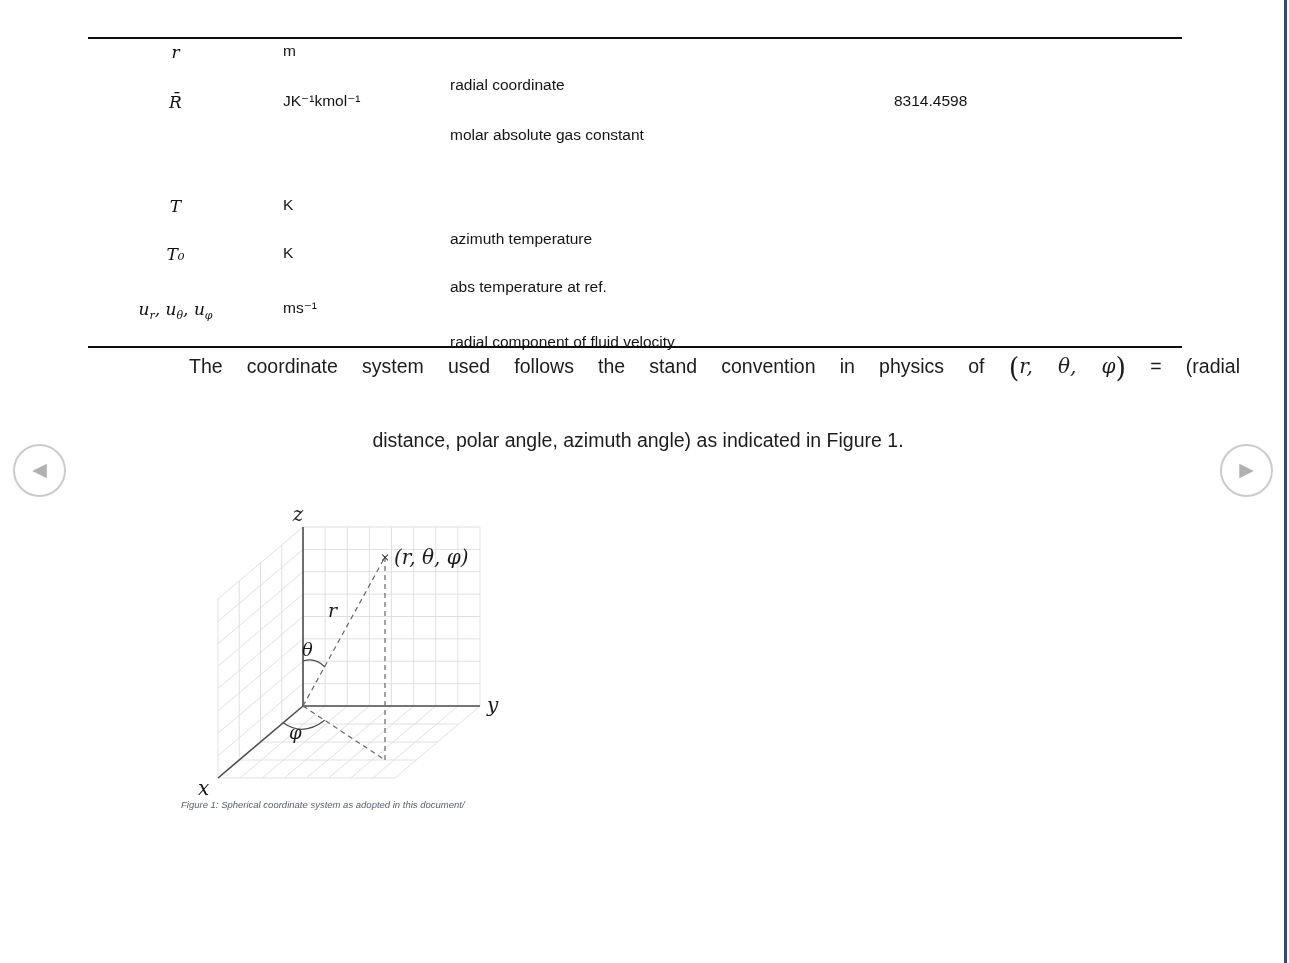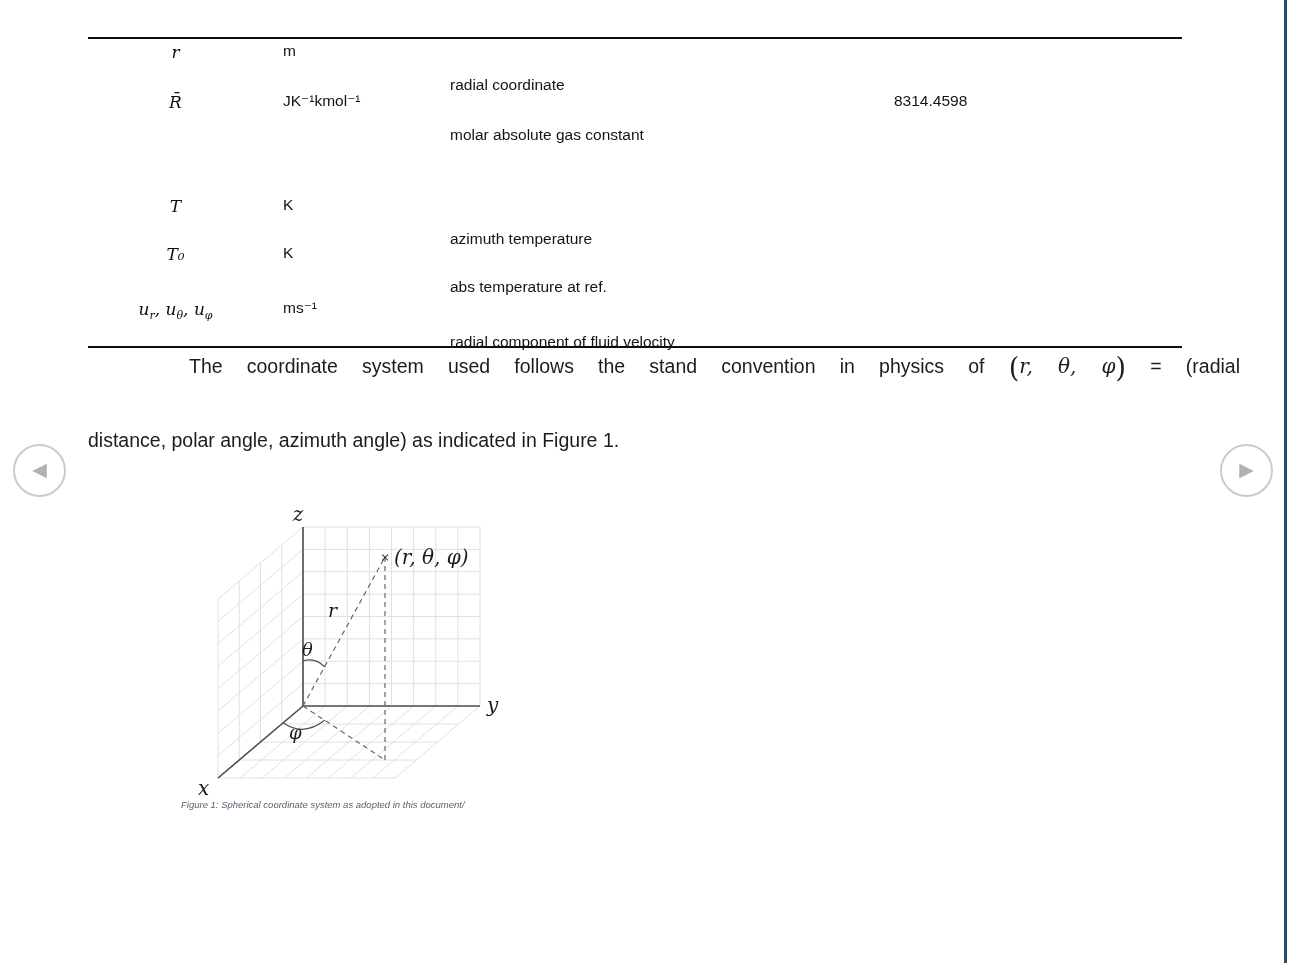--- a/index.html
+++ b/index.html
@@ -18,21 +18,21 @@
   .sym{
     position:absolute;left:20px;width:135px;text-align:center;
     font-family:"DejaVu Serif","Liberation Serif",serif;font-style:italic;
     font-size:17px;color:#101010;
   }
   .sym sub{font-size:11px;font-style:italic;}
   .units{position:absolute;left:195px;font-size:15.5px;white-space:nowrap;}
   .desc{position:absolute;left:362px;font-size:15.5px;white-space:nowrap;margin-top:34px;}
   .val{position:absolute;left:806px;font-size:15.5px;white-space:nowrap;}
 
-  .para-line{position:absolute;font-size:19.5px;color:#1c1c1c;white-space:normal;}
+  .para-line{position:absolute;font-size:19.5px;color:#1c1c1c;white-space:normal;text-align:center;}
   .para-line1{left:146px;top:352px;width:1051px;text-align:justify;text-align-last:justify;margin-left:43px;}
   .para-line2{left:88px;top:429px;width:1100px;}
   .math-paren{
     font-family:"DejaVu Serif","Liberation Serif",serif;font-weight:200;
     font-size:27px;vertical-align:-4px;
   }
   .math-body{
     font-family:"DejaVu Serif","Liberation Serif",serif;font-style:italic;
     font-size:20px;
   }

